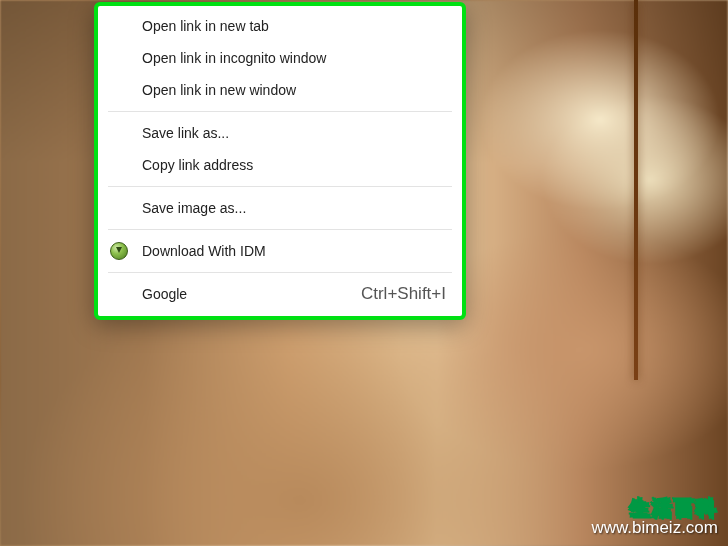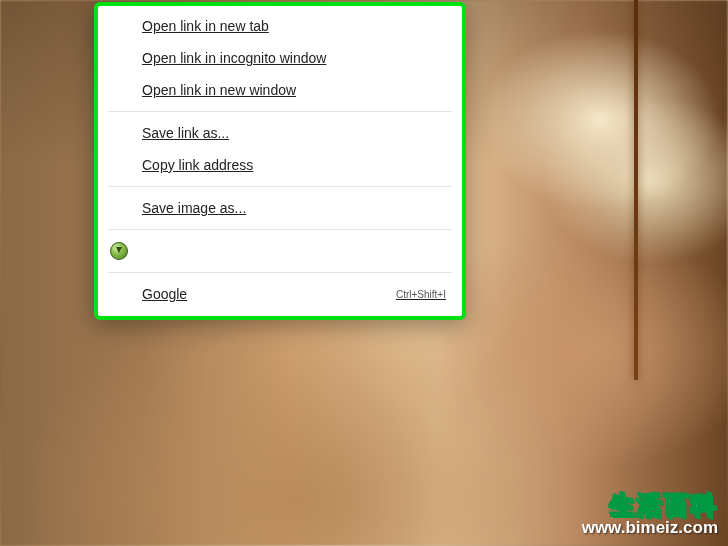--- a/index.html
+++ b/index.html
@@ -45,24 +45,23 @@
       padding: 4px 0 6px 0;
     }
     .menu-item {
       display: flex;
       align-items: center;
       height: 32px;
       padding: 0 16px 0 44px;
       color: #222;
       cursor: default;
       position: relative;
-      text-decoration: underline;
     }
     .menu-item .label { flex: 1; }
-    .menu-item .shortcut { color: #555; font-size: 10px; text-align: center; }
+    .menu-item .shortcut { color: #555; font-size: 17px; text-align: center; }
     .menu-item .icon-slot {
       position: absolute;
       left: 12px;
       top: 50%;
       transform: translateY(-50%);
       width: 18px;
       height: 18px;
       display: flex;
       align-items: center;
       justify-content: center;
@@ -73,31 +72,31 @@
       margin: 5px 10px 5px 10px;
     }
     .watermark {
       position: absolute;
       right: 10px;
       bottom: 8px;
       text-align: right;
       line-height: 1.1;
     }
     .wm-title {
-      font-size: 25px;
+      font-size: 20px;
       font-weight: 800;
       color: #ffffff;
       -webkit-text-stroke: 2px #009944;
       text-shadow: 2px 2px 0 #009944, -2px -2px 0 #009944;
       letter-spacing: 2px;
     }
     .wm-url {
       font-size: 17px;
       color: #ffffff;
-      font-weight: 700;
+      font-weight: 400;
       text-shadow: 1px 1px 2px rgba(0,0,0,0.6);
     }
     .idm-icon {
       width: 18px; height: 18px; border-radius: 50%;
       background: radial-gradient(circle at 35% 30%, #cfeaa8 0%, #8bbf4b 40%, #4a7a1f 100%);
       border: 1px solid #3a5e18;
       position: relative;
     }
     .idm-icon::after {
       content: ""; position: absolute; left: 5px; top: 4px;
@@ -139,20 +138,21 @@
   <div class="menu-item">
     <span class="label">Save image as...</span>
   </div>
 
   <div class="separator"></div>
 
   <div class="menu-item">
     <span class="icon-slot">
         <span class="idm-icon"></span>
       </span>
+    <span class="label">Download With IDM</span>
   </div>
 
   <div class="separator"></div>
 
   <div class="menu-item">
     <span class="label">Google</span>
     <span class="shortcut">Ctrl+Shift+I</span>
   </div>
 
 </div>

